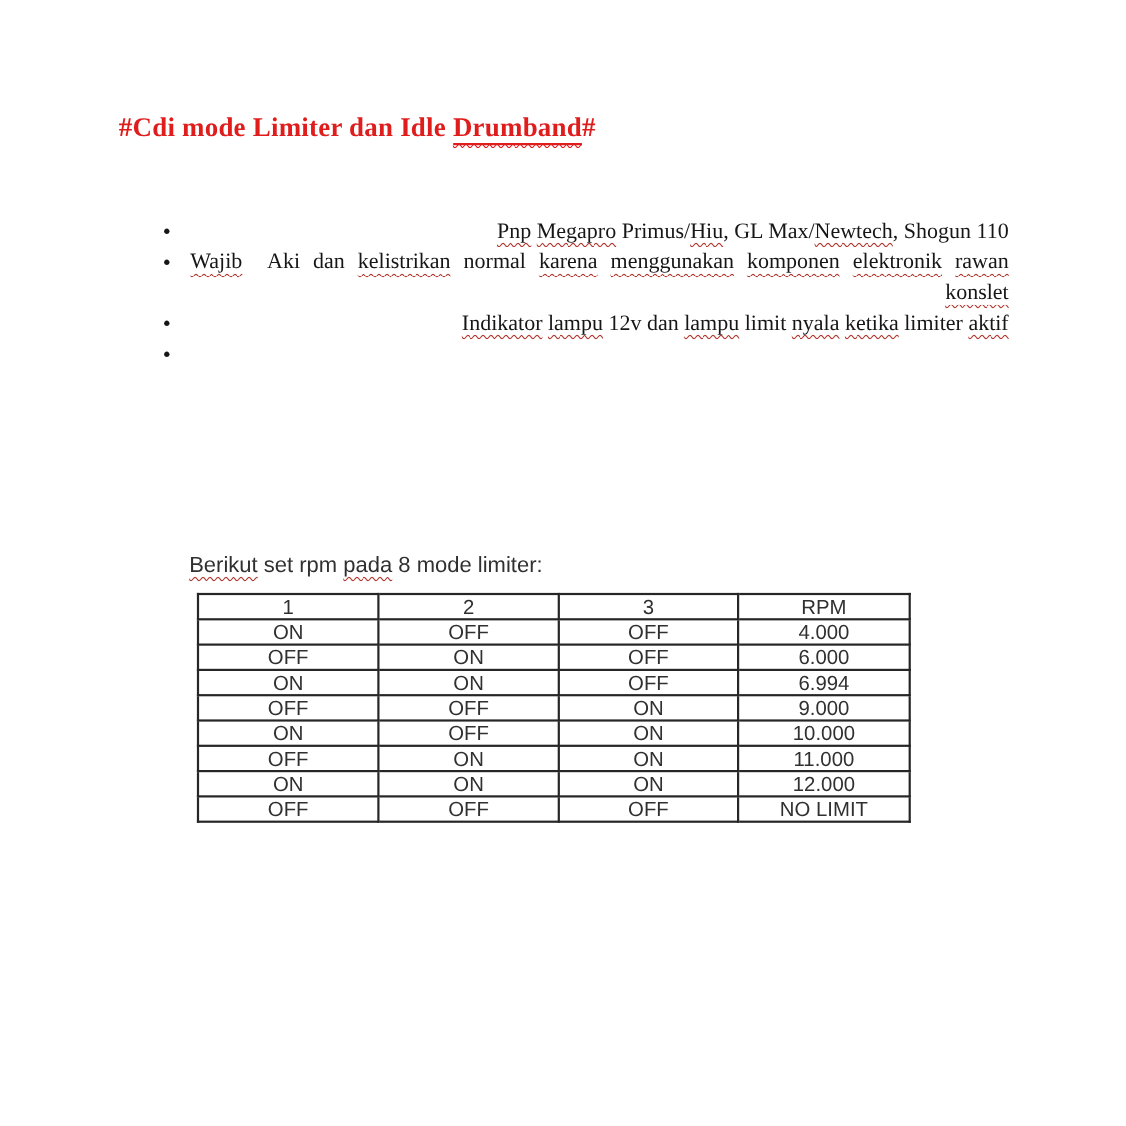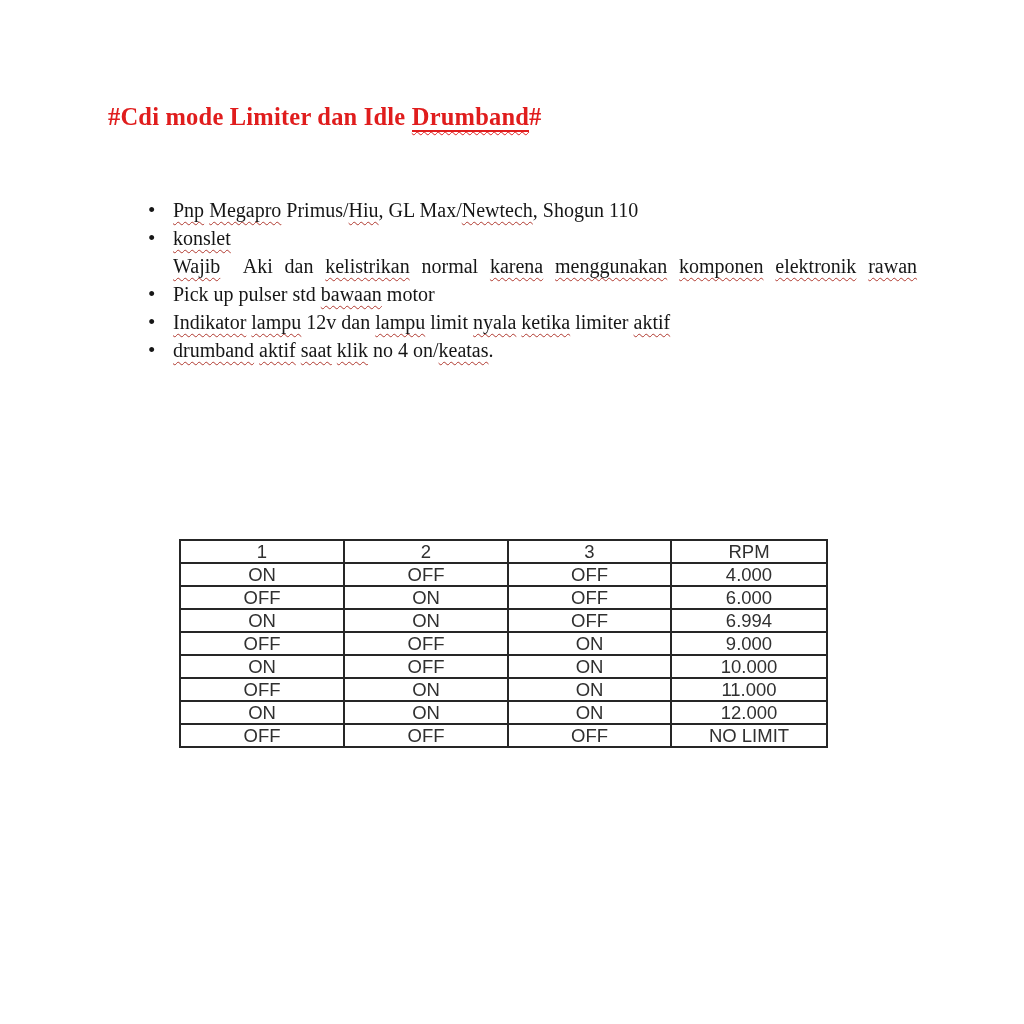--- a/index.html
+++ b/index.html
@@ -46,21 +46,21 @@
   .bullets li { position: relative; padding-left: 27px; margin: 0; }
   .bullets li::before {
     content: "\2022";
     position: absolute; left: 2px; top: 0;
     line-height: 28px; font-size: 21px;
     color: var(--body-color, #161616);
   }
   .line {
     height: 28px; line-height: 28px;
     white-space: nowrap;
-    text-align: left;
+    text-align: right;
   }
   .line.j { text-align: justify; text-align-last: justify; }
 
   
   .sp {
     text-decoration: underline wavy var(--squiggle-color, #b0392f) 1px;
     text-underline-offset: 3.5px;
   }
 
   
@@ -96,33 +96,30 @@
 </head>
 <body>
 
 <div class="page">
   <h1 class="heading" id="heading"><span>#Cdi mode Limiter dan Idle </span><span class="hsp">Drumband</span><span>#</span></h1>
   <ul class="bullets" id="bullets">
       <li>
         <div class="line"><span class="sp">Pnp</span><span> </span><span class="sp">Megapro</span><span> Primus/</span><span class="sp">Hiu</span><span>, GL Max/</span><span class="sp">Newtech</span><span>, Shogun 110</span></div>
       </li>
       <li>
+        <div class="line j"><span class="sp">Wajib</span><span>&nbsp; Aki dan </span><span class="sp">kelistrikan</span><span> normal </span><span class="sp">karena</span><span> </span><span class="sp">menggunakan</span><span> </span><span class="sp">komponen</span><span> </span><span class="sp">elektronik</span><span> </span><span class="sp">rawan</span></div>
         <div class="line"><span class="sp">konslet</span></div>
-        <div class="line j"><span class="sp">Wajib</span><span>&nbsp; Aki dan </span><span class="sp">kelistrikan</span><span> normal </span><span class="sp">karena</span><span> </span><span class="sp">menggunakan</span><span> </span><span class="sp">komponen</span><span> </span><span class="sp">elektronik</span><span> </span><span class="sp">rawan</span></div>
-      </li>
-      <li>
-        <div class="line"><span>Pick up pulser std </span><span class="sp">bawaan</span><span> motor</span></div>
       </li>
       <li>
         <div class="line"><span class="sp">Indikator</span><span> </span><span class="sp">lampu</span><span> 12v dan </span><span class="sp">lampu</span><span> limit </span><span class="sp">nyala</span><span> </span><span class="sp">ketika</span><span> limiter </span><span class="sp">aktif</span></div>
       </li>
       <li>
-        <div class="line"><span class="sp">drumband</span><span> </span><span class="sp">aktif</span><span> </span><span class="sp">saat</span><span> </span><span class="sp">klik</span><span> no 4 on/</span><span class="sp">keatas</span><span>.</span></div>
       </li>
     </ul>
+  <div class="caption" id="caption"><span class="sp">Berikut</span><span> set rpm </span><span class="sp">pada</span><span> 8 mode limiter:</span></div>
   <table class="rpm-table">
     <colgroup id="cols">
         <col style="width: 164px;">
         <col style="width: 164px;">
         <col style="width: 163px;">
         <col style="width: 156px;">
       </colgroup>
     <thead id="thead">
         <tr>
           <th>1</th>

